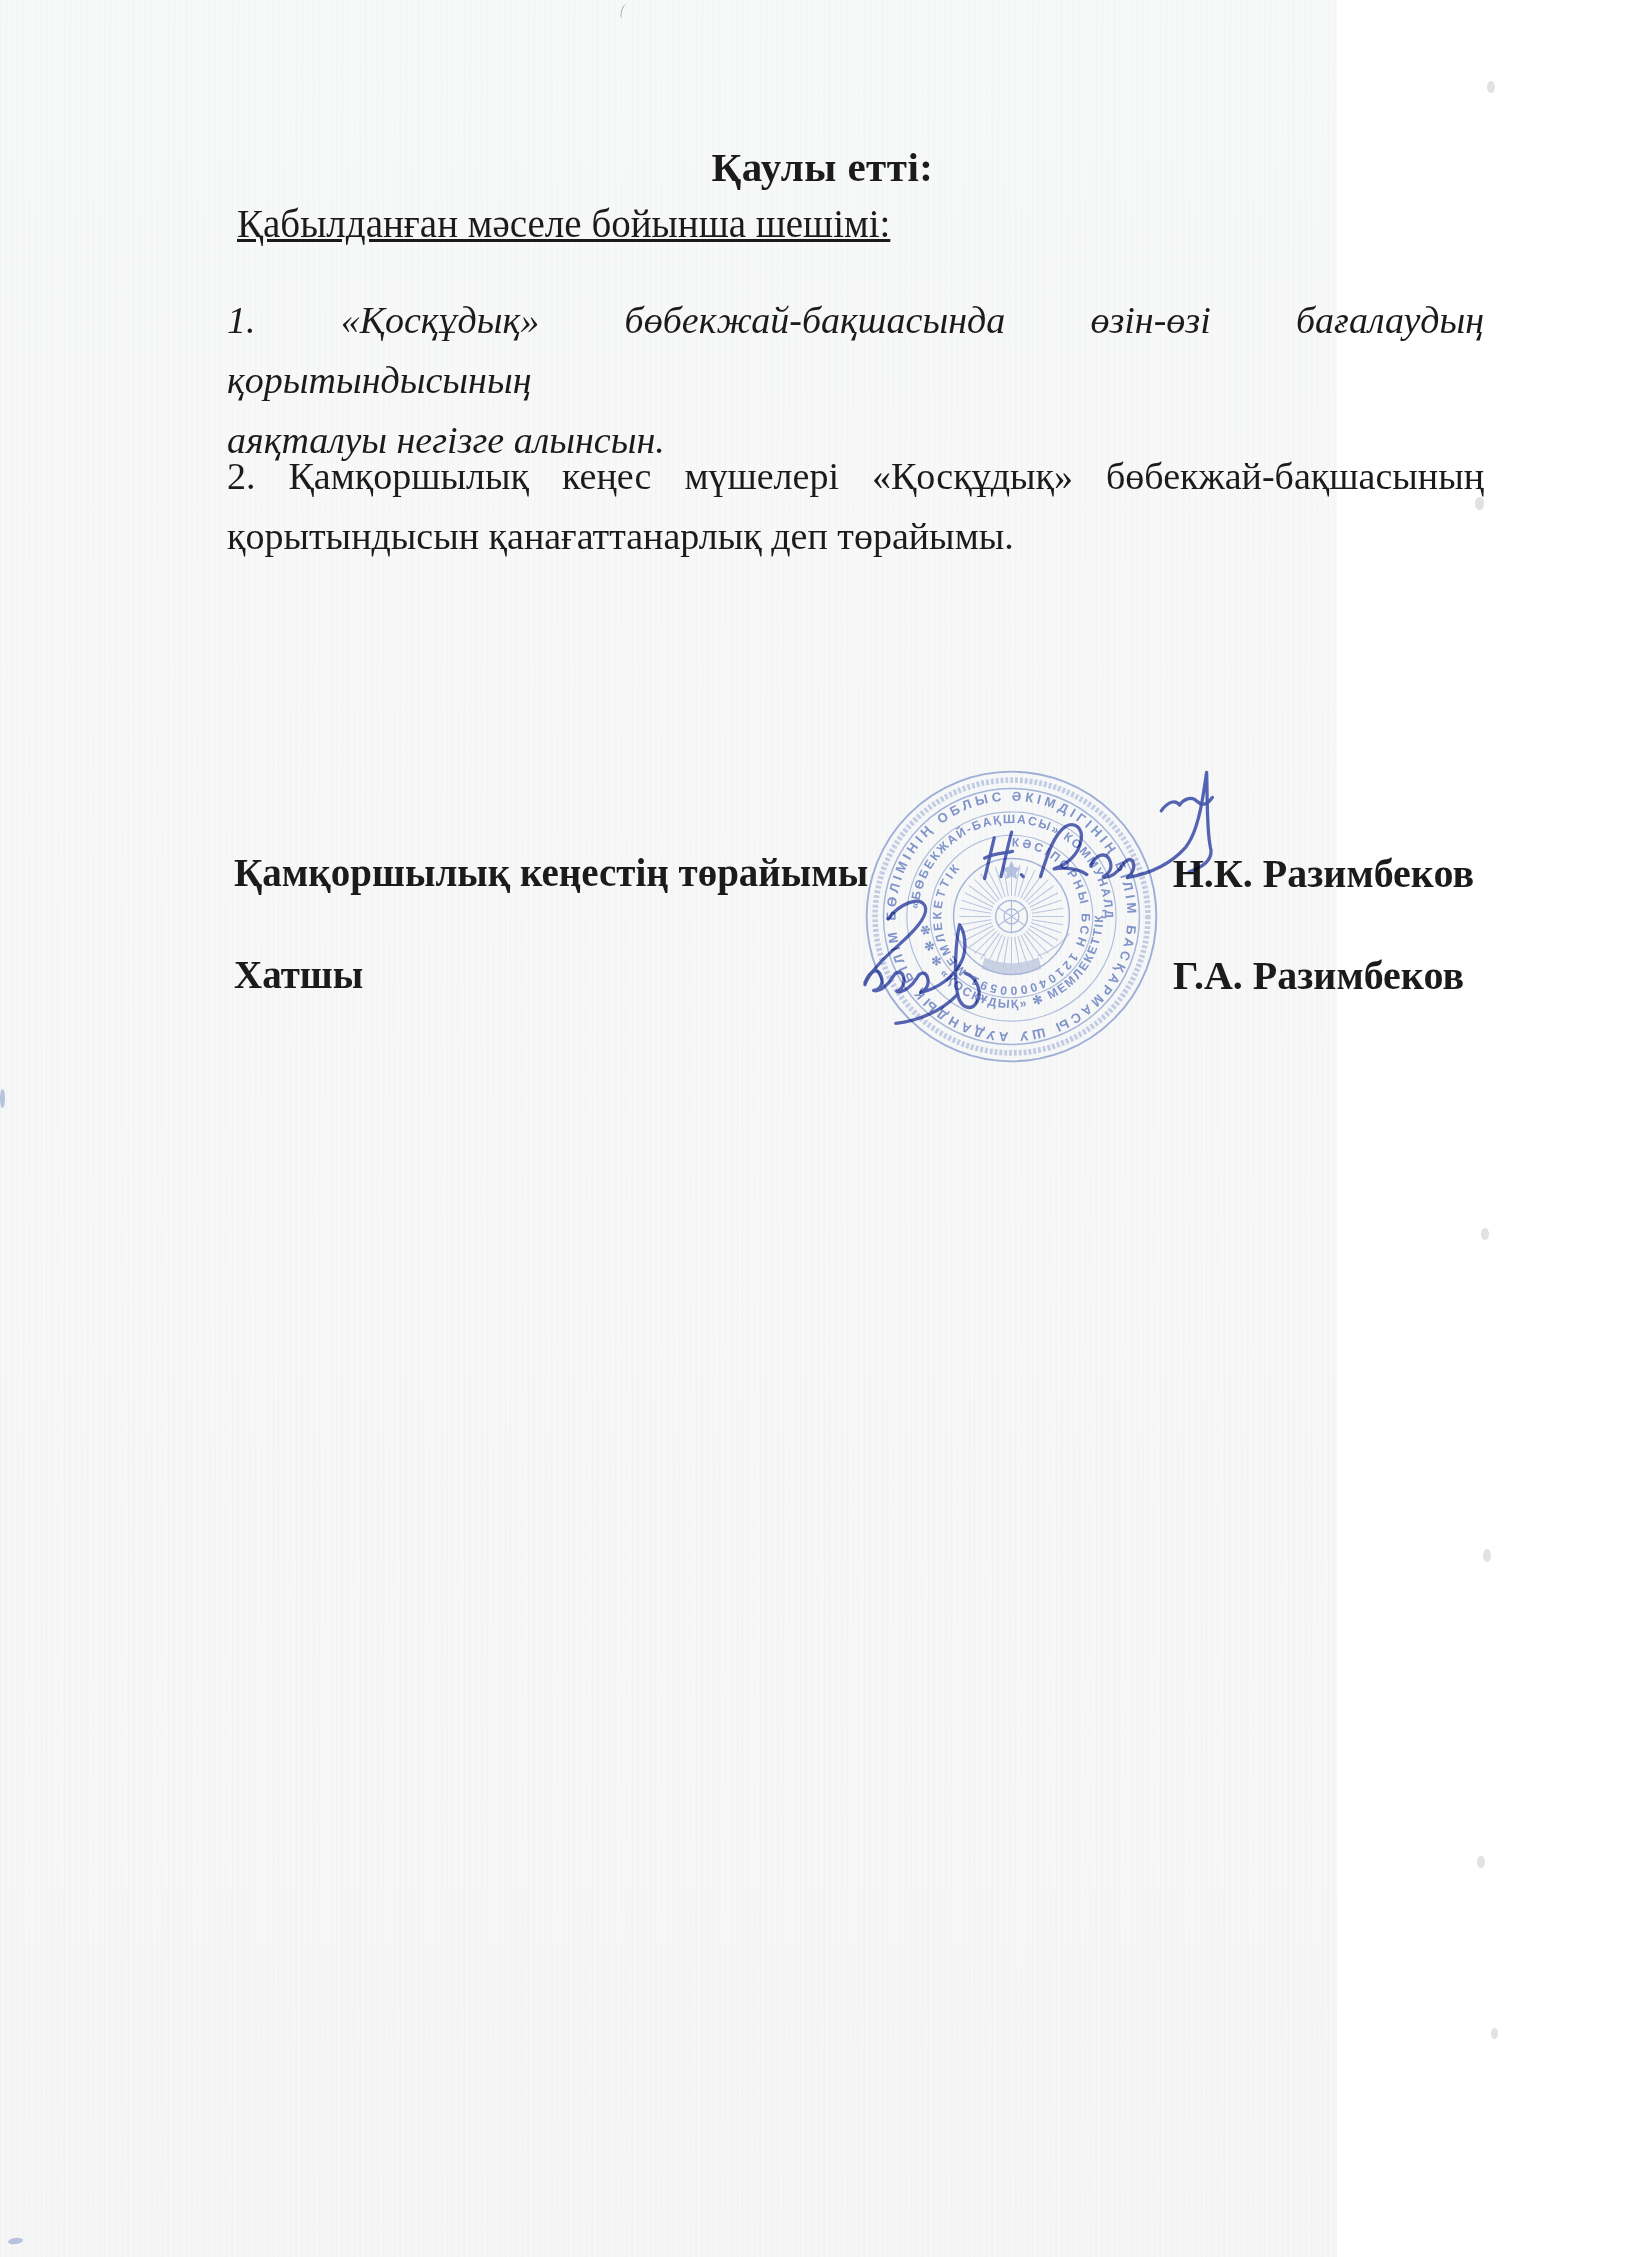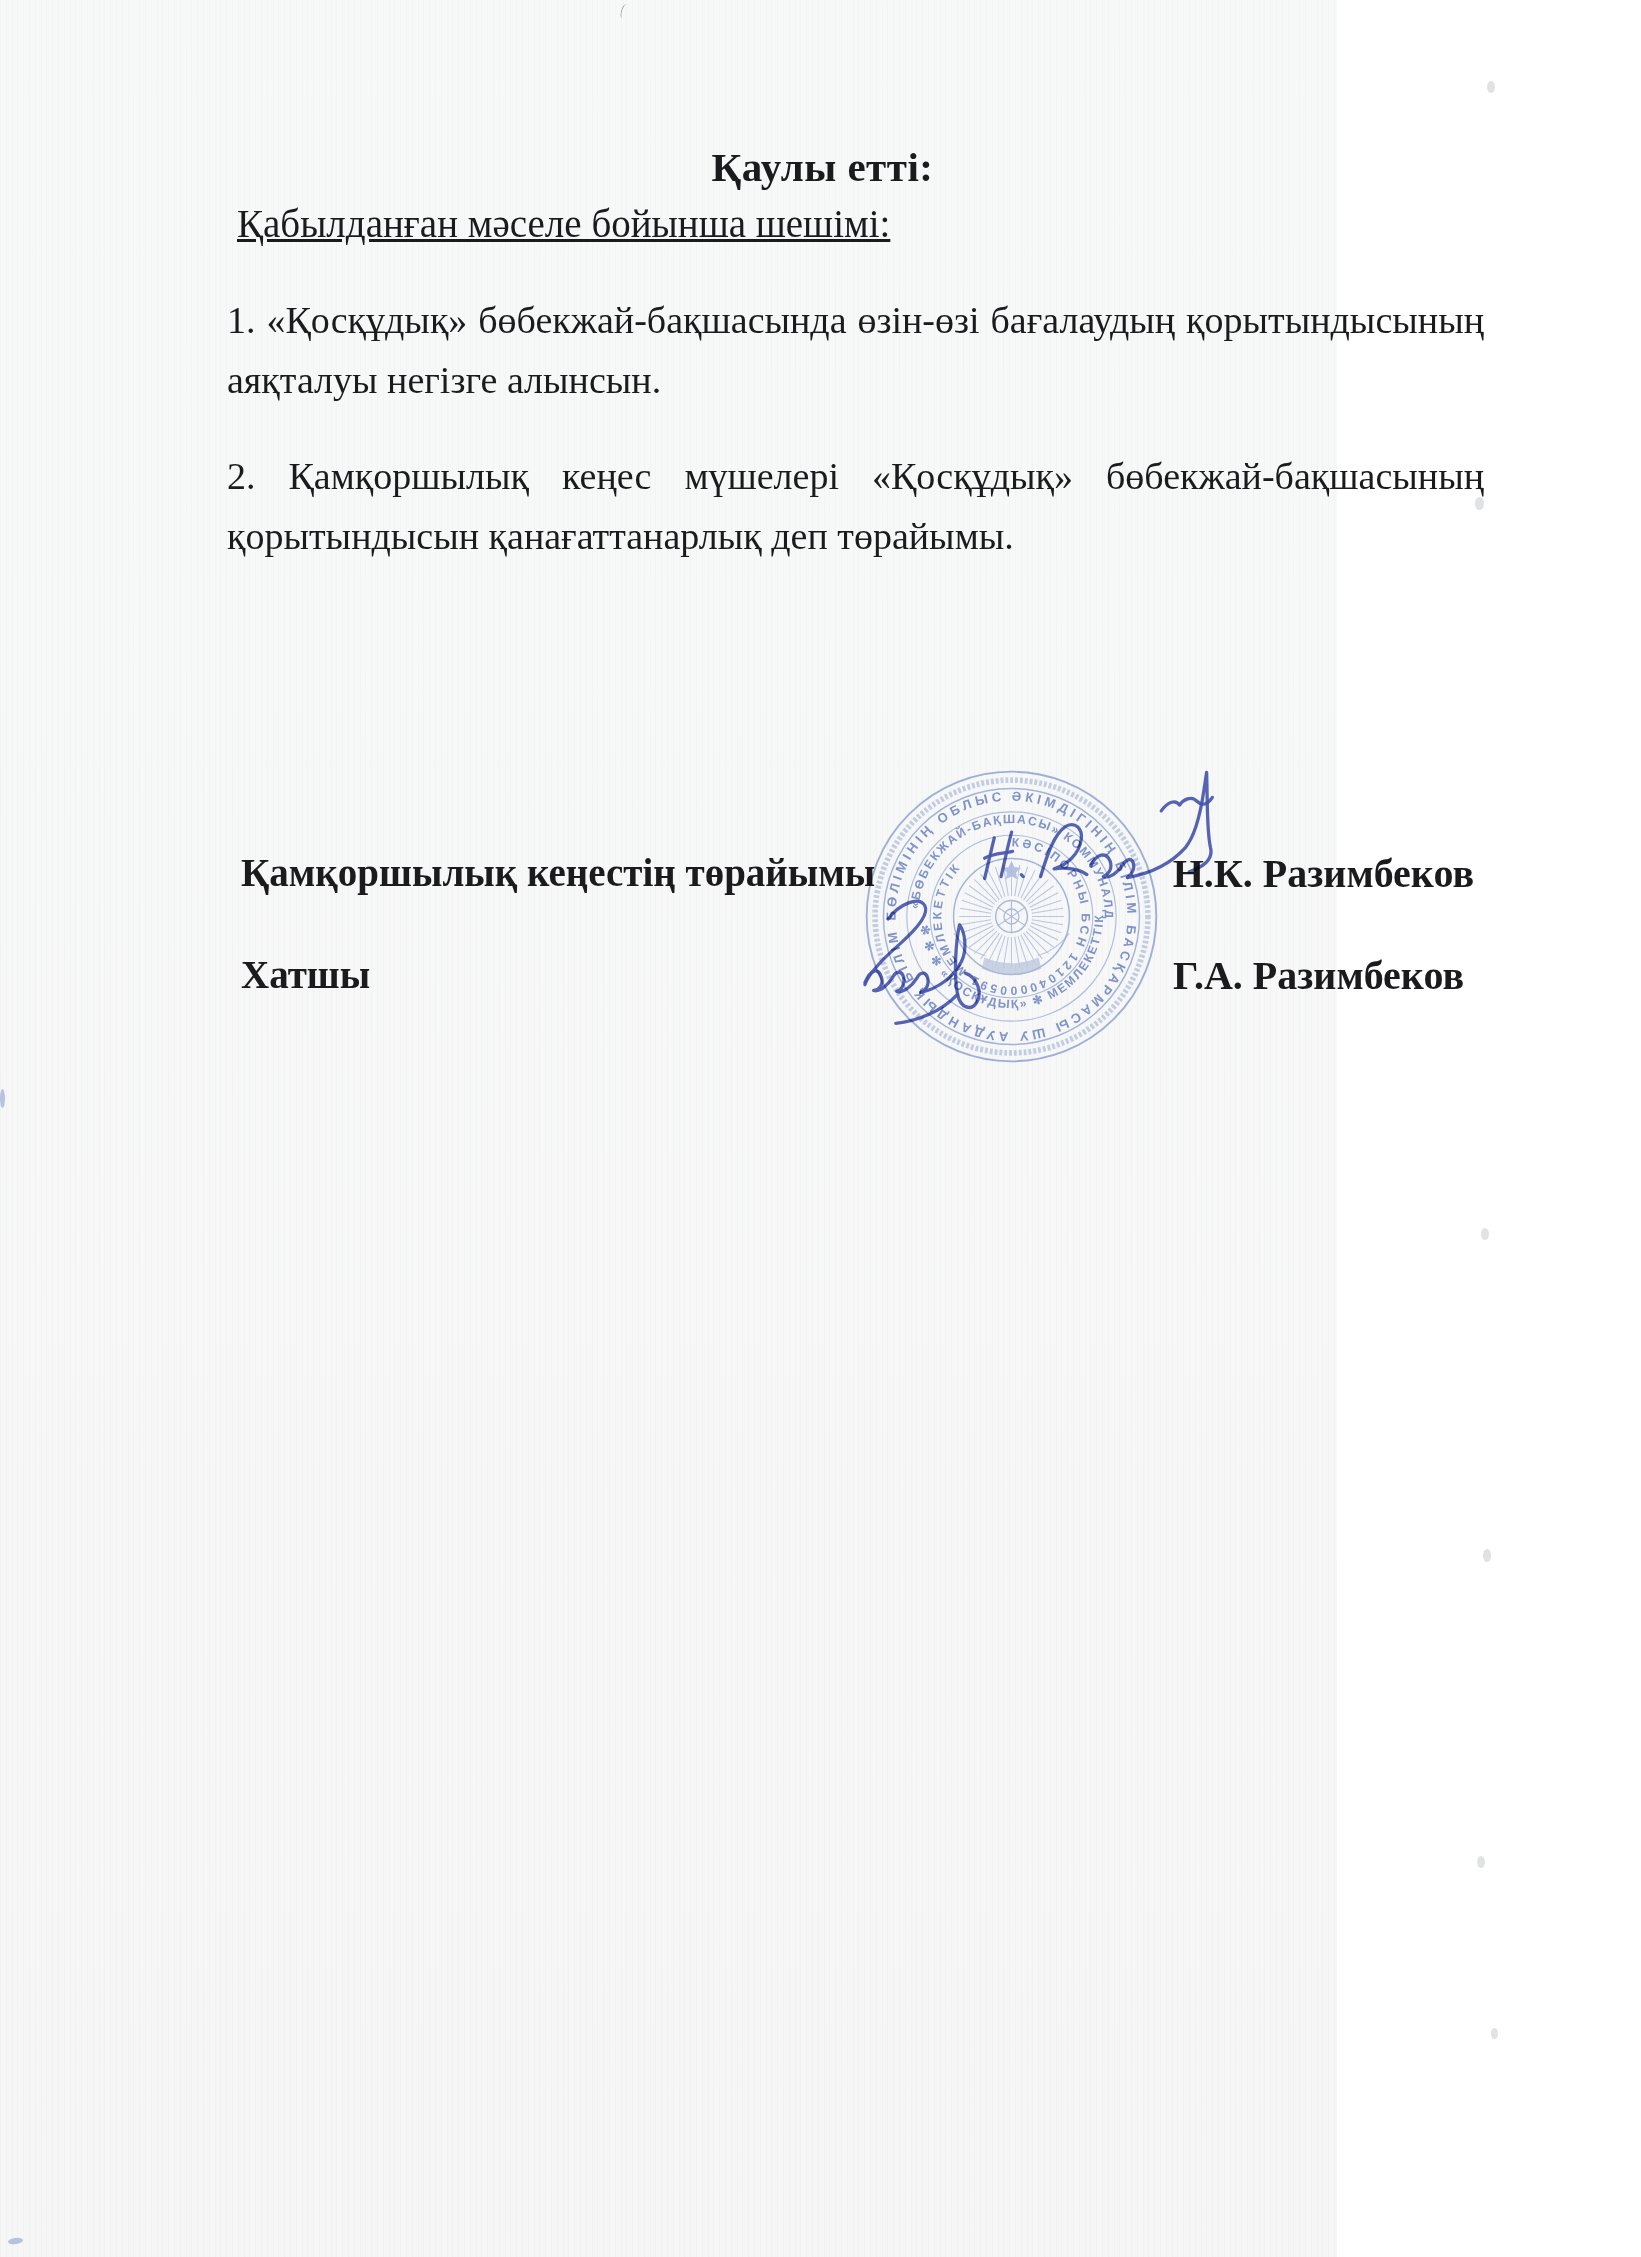--- a/index.html
+++ b/index.html
@@ -32,28 +32,28 @@
     text-decoration: underline;
   }
   .para {
     position: absolute;
     left: 227px; width: 1257px;
     font-size: 38px;
     line-height: 60px;
   }
   .para .line { text-align: justify; text-align-last: justify; white-space: normal; }
   .para .line.last { text-align: left; text-align-last: left; }
-  #item1 { top: 290px; }
+  #item1 { top: 290px; font-style: italic; }
   #item2 { top: 446px; }
   .sig-row { position: absolute; left: 0; width: 1641px; }
   #sig-row-1 { top: 850px; }
   #sig-row-2 { top: 952px; }
   .sig-role {
     position: absolute; left: 234px; top: 0;
-    font-weight: bold; font-size: 39px; white-space: nowrap; margin-left: 7px;
+    font-weight: bold; font-size: 39px; white-space: nowrap;
   }
   .sig-name {
     position: absolute; top: 0;
     font-weight: bold; font-size: 40px; white-space: nowrap;
   }
   #sig-name-1 { right: 167px; }
   #sig-name-2 { right: 177px; }
   .stamp {
     position: absolute;
     left: 862px; top: 767px;

